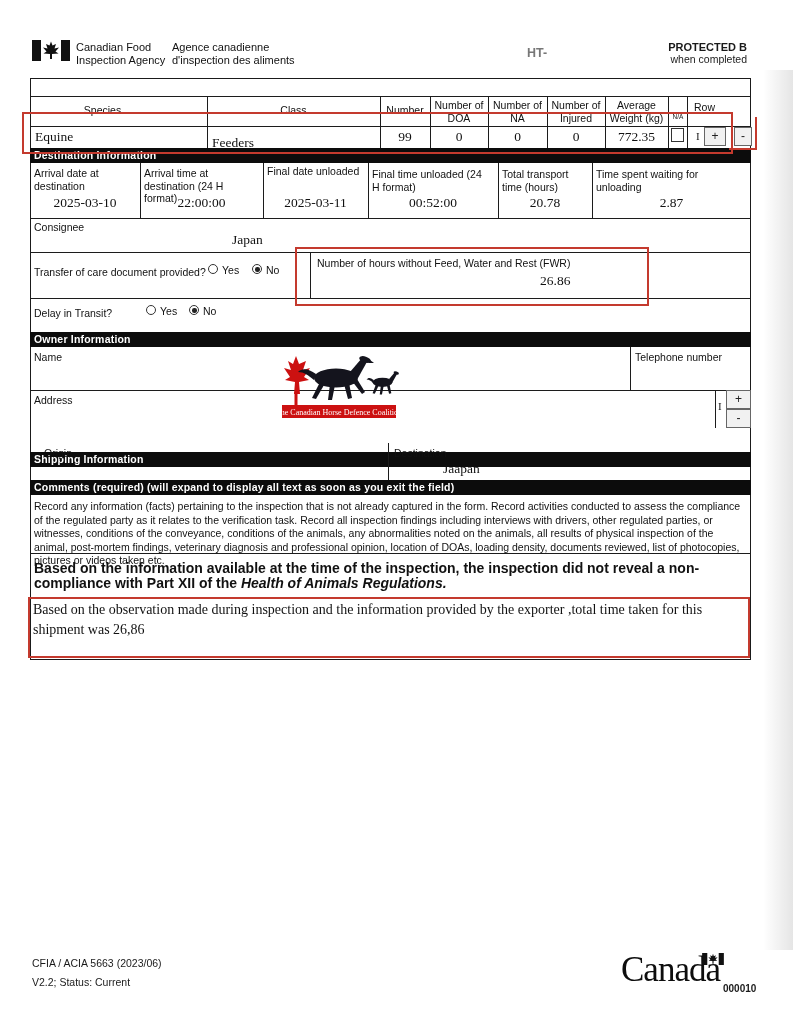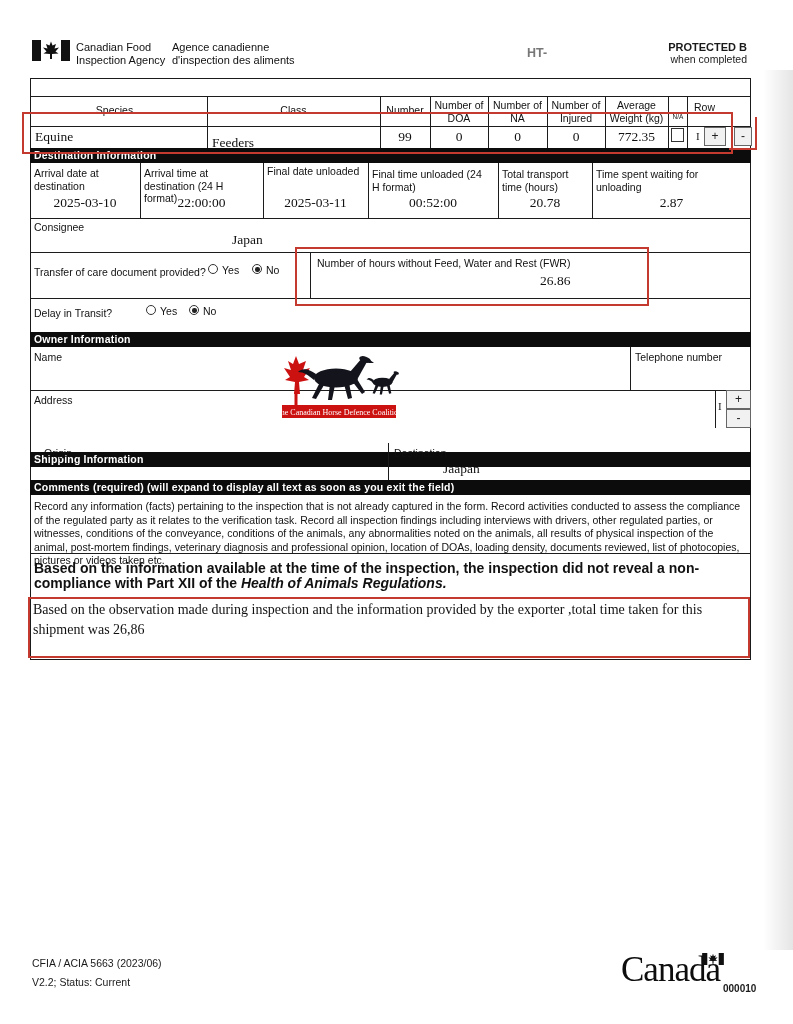--- a/index.html
+++ b/index.html
@@ -58,21 +58,21 @@
   <div class="hl" style="left:30px;top:126px;width:721px;"></div>
   <div class="vl" style="left:207px;top:96px;height:52px;"></div>
   <div class="vl" style="left:380px;top:96px;height:52px;"></div>
   <div class="vl" style="left:430px;top:96px;height:52px;"></div>
   <div class="vl" style="left:488px;top:96px;height:52px;"></div>
   <div class="vl" style="left:547px;top:96px;height:52px;"></div>
   <div class="vl" style="left:605px;top:96px;height:52px;"></div>
   <div class="vl" style="left:668px;top:96px;height:52px;"></div>
   <div class="vl" style="left:687px;top:96px;height:52px;"></div>
 
-  <div class="abs lbl ctr" style="left:26px;top:104px;width:177px;">Species</div>
+  <div class="abs lbl ctr" style="left:14px;top:104px;width:177px;">Species</div>
   <div class="abs lbl ctr" style="left:207px;top:104px;width:173px;">Class</div>
   <div class="abs lbl ctr" style="left:380px;top:104px;width:50px;">Number</div>
   <div class="abs lbl2 ctr" style="left:430px;top:99px;width:58px;">
     <div>Number of</div>
       <div>DOA</div>
   </div>
   <div class="abs lbl2 ctr" style="left:488px;top:99px;width:59px;">
     <div>Number of</div>
       <div>NA</div>
   </div>

